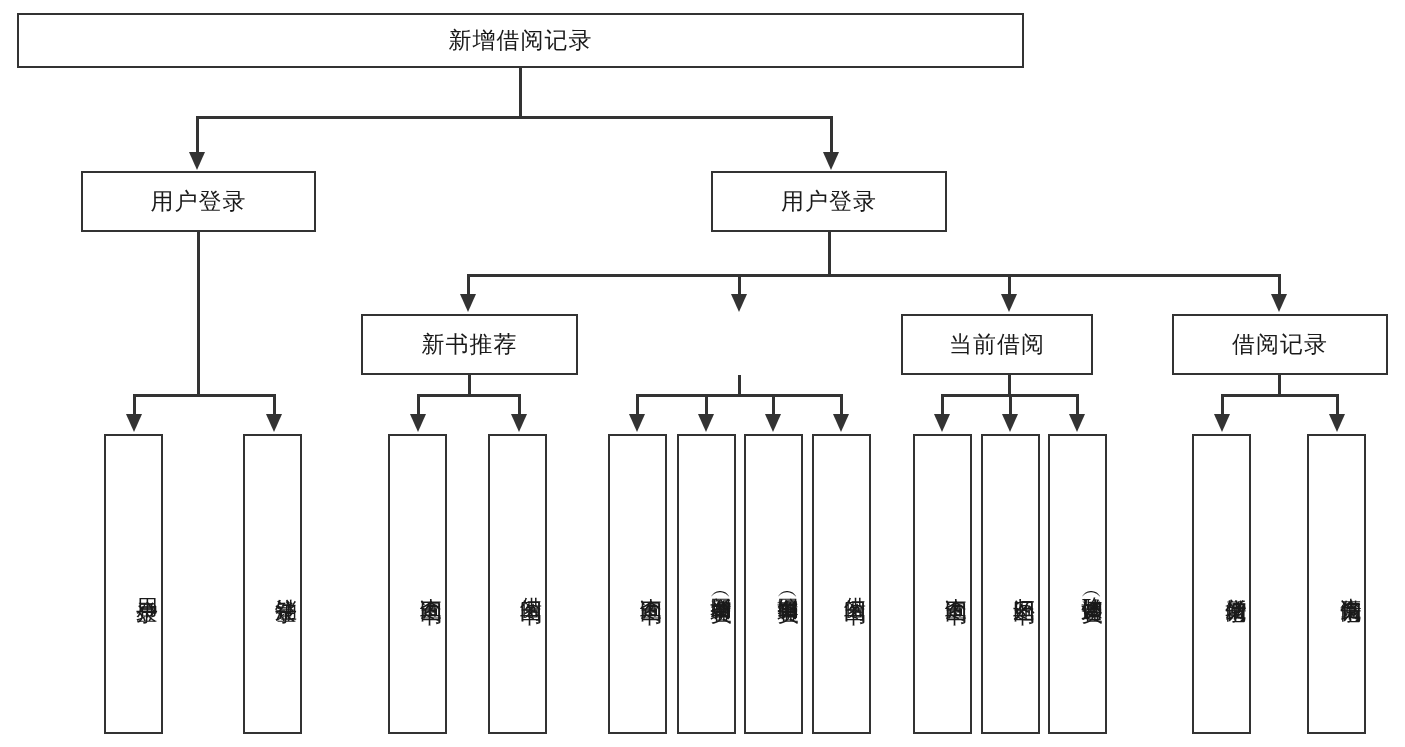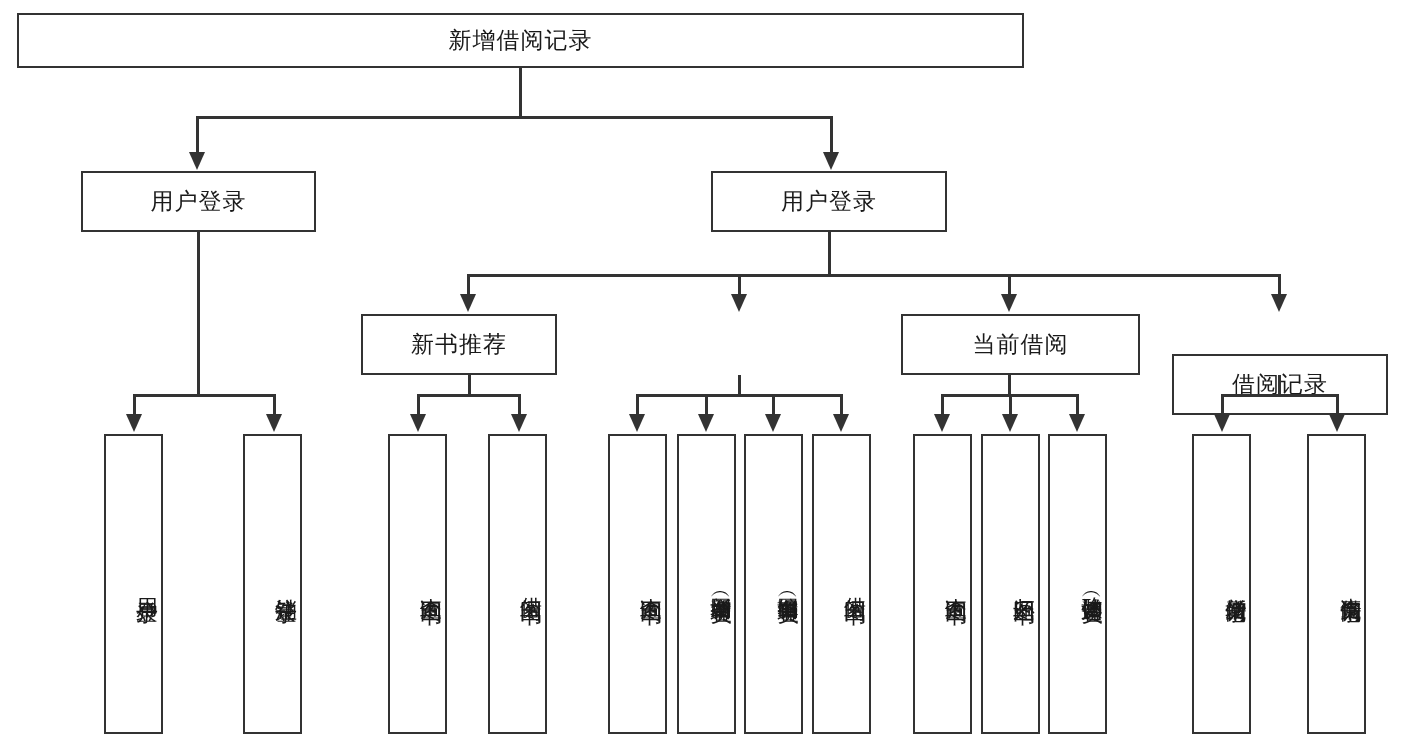--- a/index.html
+++ b/index.html
@@ -102,23 +102,23 @@
   <div class="conn h" style="left:467px; top:274px; width:813px;"></div>
   <div class="conn v" style="left:467px; top:274px; height:24px;"></div>
   <div class="arrow" style="left:460px; top:294px;"></div>
   <div class="conn v" style="left:738px; top:274px; height:24px;"></div>
   <div class="arrow" style="left:731px; top:294px;"></div>
   <div class="conn v" style="left:1008px; top:274px; height:24px;"></div>
   <div class="arrow" style="left:1001px; top:294px;"></div>
   <div class="conn v" style="left:1278px; top:274px; height:24px;"></div>
   <div class="arrow" style="left:1271px; top:294px;"></div>
 
-  <div class="node horiz" style="left:361px; top:314px; width:196px; height:61px;">新书推荐</div>
-  <div class="node horiz" style="left:901px; top:314px; width:239px; height:61px;">当前借阅</div>
-  <div class="node horiz" style="left:1172px; top:314px; width:216px; height:61px;margin-top:40px;">借阅记录</div>
+  <div class="node horiz" style="left:361px; top:314px; width:217px; height:61px;">新书推荐</div>
+  <div class="node horiz" style="left:901px; top:314px; width:192px; height:61px;">当前借阅</div>
+  <div class="node horiz" style="left:1172px; top:314px; width:216px; height:61px;">借阅记录</div>
 
   <div class="conn v" style="left:468px; top:375px; height:21px;"></div>
   <div class="conn h" style="left:417px; top:394px; width:103px;"></div>
   <div class="conn v" style="left:417px; top:394px; height:24px;"></div>
   <div class="arrow" style="left:410px; top:414px;"></div>
   <div class="conn v" style="left:518px; top:394px; height:24px;"></div>
   <div class="arrow" style="left:511px; top:414px;"></div>
 
   <div class="conn v" style="left:738px; top:375px; height:21px;"></div>
   <div class="conn h" style="left:636px; top:394px; width:206px;"></div>

